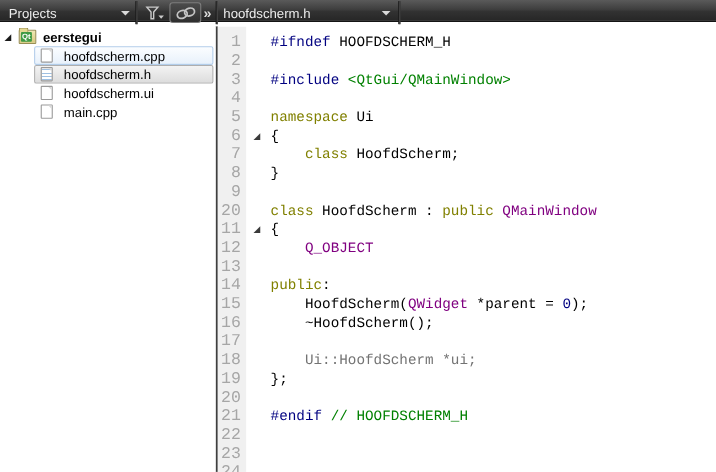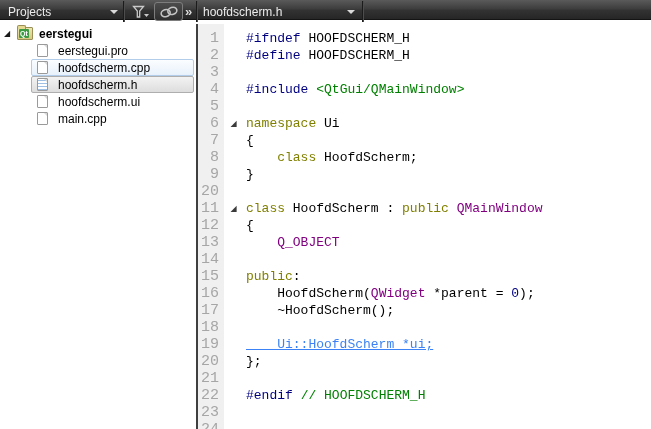--- a/index.html
+++ b/index.html
@@ -106,24 +106,20 @@
 
     <div class="project-panel">
       <div class="tree-root">
         <span class="tree-arrow">◢</span>
         <span class="qt-folder">
           <span class="qt-badge">Qt</span>
         </span>
         <span class="root-label">eerstegui</span>
       </div>
       <div id="tree-files">
-          <div class="file-row">
-            <span class="file-icon"></span>
-            <span>eerstegui.pro</span>
-          </div>
           <div class="file-row hover">
             <span class="file-icon"></span>
             <span>hoofdscherm.cpp</span>
           </div>
           <div class="file-row selected">
             <span class="file-icon header"></span>
             <span>hoofdscherm.h</span>
           </div>
           <div class="file-row">
             <span class="file-icon"></span>
@@ -186,38 +182,37 @@
           <div class="fmark"></div>
           <div class="fmark"></div>
           <div class="fmark"></div>
           <div class="fmark"></div>
           <div class="fmark"></div>
           <div class="fmark"></div>
           <div class="fmark"></div>
         </div>
       <div class="code" id="code">
           <div class="cline"><span style="color: rgb(0, 0, 128);">#ifndef</span><span style="color: rgb(0, 0, 0);"> HOOFDSCHERM_H</span></div>
-          <div class="cline"><span style="color: rgb(0, 0, 128);">#define</span><span style="color: rgb(0, 0, 0);"> HOOFDSCHERM_H</span></div>
           <div class="cline"></div>
           <div class="cline"><span style="color: rgb(0, 0, 128);">#include</span><span style="color: rgb(0, 0, 0);"> </span><span style="color: rgb(0, 128, 0); margin-top: 48px;">&lt;QtGui/QMainWindow&gt;</span></div>
           <div class="cline"></div>
           <div class="cline"><span style="color: rgb(128, 128, 0);">namespace</span><span style="color: rgb(0, 0, 0);"> Ui</span></div>
           <div class="cline"><span style="color: rgb(0, 0, 0);">{</span></div>
           <div class="cline"><span style="color: rgb(0, 0, 0);">    </span><span style="color: rgb(128, 128, 0);">class</span><span style="color: rgb(0, 0, 0);"> HoofdScherm;</span></div>
           <div class="cline"><span style="color: rgb(0, 0, 0);">}</span></div>
           <div class="cline"></div>
           <div class="cline"><span style="color: rgb(128, 128, 0);">class</span><span style="color: rgb(0, 0, 0);"> HoofdScherm : </span><span style="color: rgb(128, 128, 0);">public</span><span style="color: rgb(0, 0, 0);"> </span><span style="color: rgb(128, 0, 128);">QMainWindow</span></div>
           <div class="cline"><span style="color: rgb(0, 0, 0);">{</span></div>
           <div class="cline"><span style="color: rgb(0, 0, 0);">    </span><span style="color: rgb(128, 0, 128);">Q_OBJECT</span></div>
           <div class="cline"></div>
           <div class="cline"><span style="color: rgb(128, 128, 0);">public</span><span style="color: rgb(0, 0, 0);">:</span></div>
           <div class="cline"><span style="color: rgb(0, 0, 0);">    HoofdScherm(</span><span style="color: rgb(128, 0, 128);">QWidget</span><span style="color: rgb(0, 0, 0);"> *parent = </span><span style="color: rgb(0, 0, 128);">0</span><span style="color: rgb(0, 0, 0);">);</span></div>
           <div class="cline"><span style="color: rgb(0, 0, 0);">    ~HoofdScherm();</span></div>
           <div class="cline"></div>
-          <div class="cline"><span style="color: #3b82f6; text-decoration: underline;">    Ui::HoofdScherm *ui;</span></div>
+          <div class="cline"><span style="color: #737373;">    Ui::HoofdScherm *ui;</span></div>
           <div class="cline"><span style="color: rgb(0, 0, 0);">};</span></div>
           <div class="cline"></div>
           <div class="cline"><span style="color: rgb(0, 0, 128); margin-top: 36px;">#endif</span><span style="color: rgb(0, 0, 0);"> </span><span style="color: rgb(0, 128, 0);">// HOOFDSCHERM_H</span></div>
           <div class="cline"></div>
         </div>
     </div>
 
   </div>
 </div>
 

